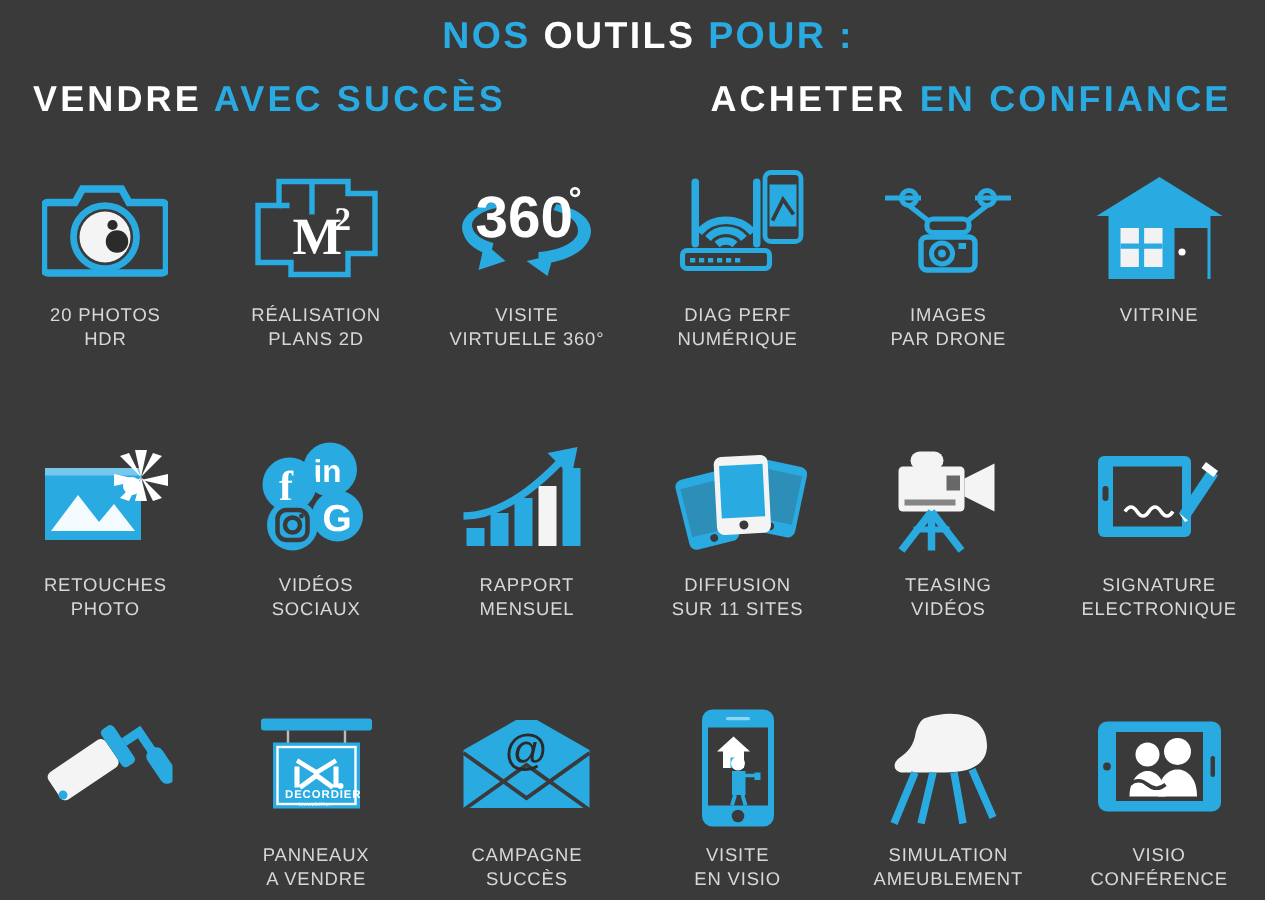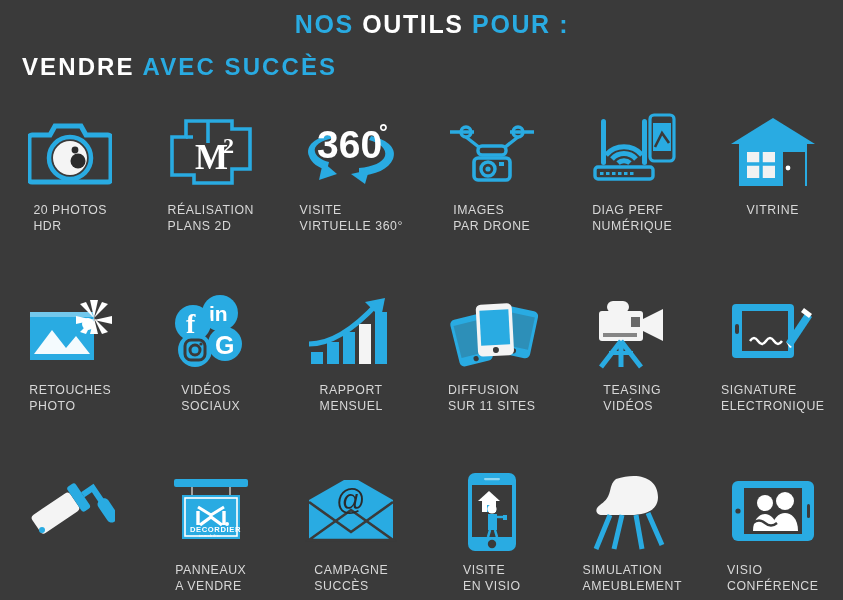--- a/index.html
+++ b/index.html
@@ -68,20 +68,21 @@
     padding-top: 6px;
   }
   .icon-box {
     height: 88px;
     display: flex;
     align-items: center;
     justify-content: center;
   }
   .label {
     margin-top: 6px;
+    text-align: center;
     font-size: 12.3px;
     line-height: 1.32;
     letter-spacing: 0.55px;
     color: #d8d8d8;
     white-space: pre-line;
   }
   svg { display: block; }
 </style>
 </head>
 <body>
@@ -91,20 +92,24 @@
   <div class="header">
     <div class="title-main">
       <span class="t-blue">NOS</span>
       <span class="t-white">OUTILS</span>
       <span class="t-blue">POUR :</span>
     </div>
     <div class="subtitle-row">
       <div class="subtitle">
         <span class="t-white">VENDRE</span>
         <span class="t-blue">AVEC SUCCÈS</span>
+      </div>
+      <div class="subtitle">
+        <span class="t-white">ACHETER</span>
+        <span class="t-blue">EN CONFIANCE</span>
       </div>
     </div>
   </div>
 
   <div class="grid">
 
     <div class="cell">
       <div class="icon-box">
         <svg width="84" height="66" viewBox="0 0 84 66">
           <path d="M4 16 h18 l5-9 h26 l5 9 h22 a3 3 0 0 1 3 3 v41 a3 3 0 0 1 -3 3 h-76 a3 3 0 0 1 -3 -3 v-41 a3 3 0 0 1 3 -3 z" fill="none" stroke="#29abe2" stroke-width="5"></path>
@@ -137,38 +142,20 @@
           <path d="M34 20 C16 23 6 32 10 42 C12 49 20 54 28 56 l2 -8 C22 46 17 42 16 38 C14 32 22 26 35 24 z" fill="#29abe2"></path>
           <path d="M24 48 L20 66 L38 60 z" fill="#29abe2"></path>
           <path d="M72 22 C90 26 98 35 94 45 C90 55 76 61 60 62 l0 -8 C74 53 84 48 86 42 C88 35 81 29 70 26 z" fill="#29abe2"></path>
           <path d="M70 56 L52 60 L66 70 z" fill="#29abe2"></path>
           <text x="18" y="44" font-family="'Liberation Sans',sans-serif" font-size="39" font-weight="bold" fill="#ffffff">360</text>
           <text x="80" y="26" font-family="'Liberation Sans',sans-serif" font-size="22" font-weight="bold" fill="#ffffff">°</text>
         </svg>
       </div>
       <div class="label">VISITE
 VIRTUELLE 360°</div>
-    </div>
-
-    <div class="cell">
-      <div class="icon-box">
-        <svg width="96" height="64" viewBox="0 0 96 64">
-          <path d="M6 12 h24 M66 12 h24" stroke="#29abe2" stroke-width="3.4" fill="none"></path>
-          <circle cx="22" cy="12" r="5" fill="none" stroke="#29abe2" stroke-width="3.4"></circle>
-          <circle cx="74" cy="12" r="5" fill="none" stroke="#29abe2" stroke-width="3.4"></circle>
-          <path d="M22 17 L36 28 M74 17 L60 28" stroke="#29abe2" stroke-width="3.4" fill="none"></path>
-          <rect x="34" y="26" width="28" height="9" rx="4" fill="none" stroke="#29abe2" stroke-width="3.4"></rect>
-          <rect x="30" y="38" width="36" height="22" rx="4" fill="none" stroke="#29abe2" stroke-width="3.6"></rect>
-          <circle cx="44" cy="49" r="7" fill="none" stroke="#29abe2" stroke-width="3.4"></circle>
-          <circle cx="44" cy="49" r="2.6" fill="#29abe2"></circle>
-          <rect x="55" y="42" width="5" height="4" fill="#29abe2"></rect>
-        </svg>
-      </div>
-      <div class="label">IMAGES
-PAR DRONE</div>
     </div>
 
     <div class="cell">
       <div class="icon-box">
         <svg width="90" height="78" viewBox="0 0 90 78">
           <rect x="14" y="6" width="5" height="46" rx="2.5" fill="#29abe2"></rect>
           <rect x="55" y="6" width="5" height="46" rx="2.5" fill="#29abe2"></rect>
           <path d="M25 46 a16 16 0 0 1 24 0" fill="none" stroke="#29abe2" stroke-width="5"></path>
           <path d="M19 42 a24 24 0 0 1 36 0" fill="none" stroke="#29abe2" stroke-width="5"></path>
           <path d="M31 50 a9 9 0 0 1 12 0" fill="none" stroke="#29abe2" stroke-width="5"></path>
@@ -185,20 +172,38 @@
           <rect x="66" y="10" width="18" height="28" fill="#29abe2"></rect>
           <path d="M68 34 L75 20 L82 30" fill="none" stroke="#3a3a3a" stroke-width="2.6"></path>
         </svg>
       </div>
       <div class="label">DIAG PERF
 NUMÉRIQUE</div>
     </div>
 
     <div class="cell">
       <div class="icon-box">
+        <svg width="96" height="64" viewBox="0 0 96 64">
+          <path d="M6 12 h24 M66 12 h24" stroke="#29abe2" stroke-width="3.4" fill="none"></path>
+          <circle cx="22" cy="12" r="5" fill="none" stroke="#29abe2" stroke-width="3.4"></circle>
+          <circle cx="74" cy="12" r="5" fill="none" stroke="#29abe2" stroke-width="3.4"></circle>
+          <path d="M22 17 L36 28 M74 17 L60 28" stroke="#29abe2" stroke-width="3.4" fill="none"></path>
+          <rect x="34" y="26" width="28" height="9" rx="4" fill="none" stroke="#29abe2" stroke-width="3.4"></rect>
+          <rect x="30" y="38" width="36" height="22" rx="4" fill="none" stroke="#29abe2" stroke-width="3.6"></rect>
+          <circle cx="44" cy="49" r="7" fill="none" stroke="#29abe2" stroke-width="3.4"></circle>
+          <circle cx="44" cy="49" r="2.6" fill="#29abe2"></circle>
+          <rect x="55" y="42" width="5" height="4" fill="#29abe2"></rect>
+        </svg>
+      </div>
+      <div class="label">IMAGES
+PAR DRONE</div>
+    </div>
+
+    <div class="cell">
+      <div class="icon-box">
         <svg width="92" height="72" viewBox="0 0 92 72">
           <path d="M4 28 L46 2 L88 28 z" fill="#29abe2"></path>
           <path d="M12 28 h68 v42 h-68 z" fill="#29abe2"></path>
           <rect x="20" y="36" width="28" height="26" fill="#f2f2f2"></rect>
           <path d="M34 36 v26 M20 48 h28" stroke="#29abe2" stroke-width="3.5"></path>
           <rect x="56" y="36" width="22" height="34" fill="#3a3a3a"></rect>
           <circle cx="61" cy="52" r="2.4" fill="#ffffff"></circle>
         </svg>
       </div>
       <div class="label">VITRINE</div>

